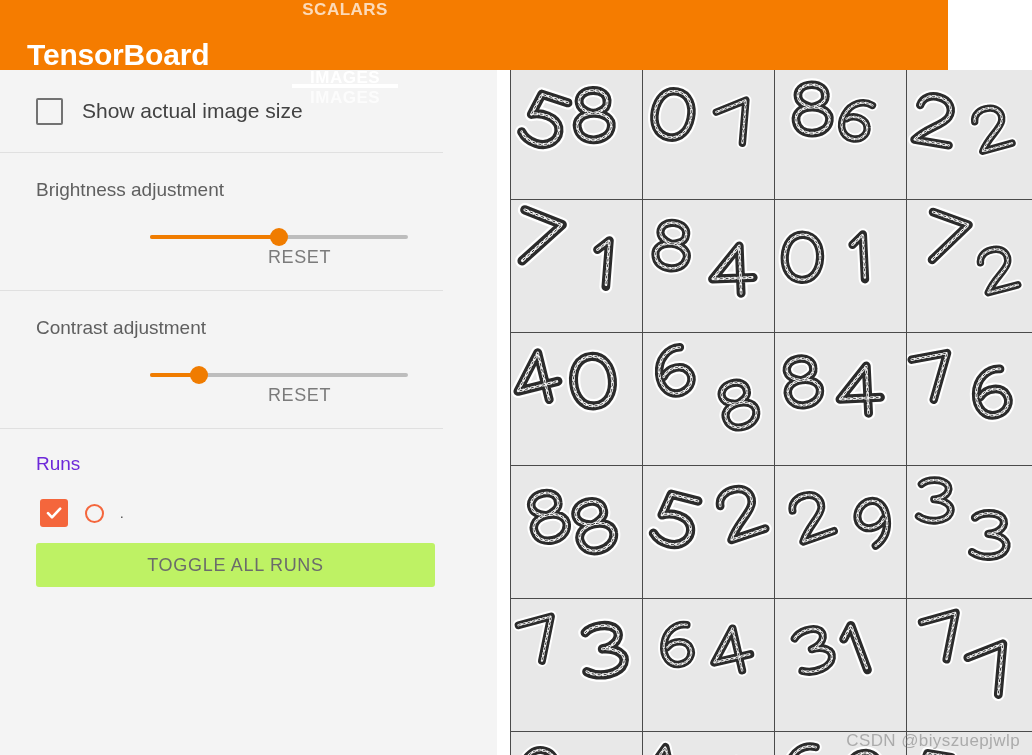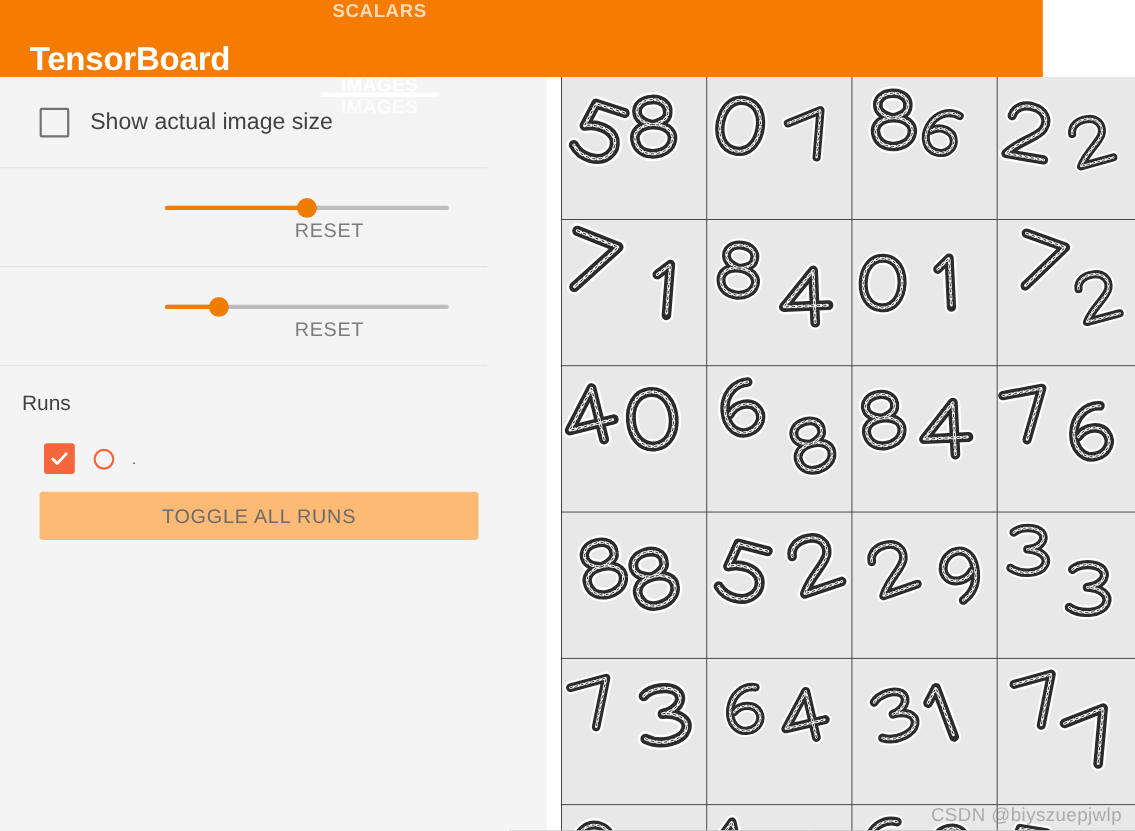--- a/index.html
+++ b/index.html
@@ -135,22 +135,22 @@
     padding: 0;
     cursor: pointer;
     font-family: "Liberation Sans", sans-serif;
     white-space: nowrap;
   }
 
   
   .runs-block { padding-top: 24px; }
   .runs-title {
     font-size: 19px;
-    color: #404040;
-    margin-left: 20px;
+    color: #6d28d9;
+    margin-left: 36px;
     margin-bottom: 22px;
   }
   .runs-input-wrap { margin-left: 36px; width: 406px; }
   .runs-input {
     width: 100%;
     border: none;
     border-bottom: 1px solid #bdbdbd;
     background: transparent;
     outline: none;
     font-size: 19px;
@@ -186,21 +186,21 @@
     margin-left: 16px;
     font-size: 13px;
     color: #3d3d3d;
     line-height: 1;
   }
 
   .toggle-all-btn {
     display: block;
     margin: 15px 0 0 36px;
     width: 399px; height: 44px;
-    background: #fdba74;
+    background: #bef264;
     border: none;
     border-radius: 3px;
     color: #6b6b6b;
     font-size: 18px;
     letter-spacing: 0.7px;
     cursor: pointer;
     font-family: "Liberation Sans", sans-serif;
   }
   .run-name {
     margin-left: 36px;
@@ -265,33 +265,35 @@
   <div class="sidebar">
 
     <div class="checkrow">
       <div class="mdcheckbox"></div>
       <div class="checkrow-label">Show actual image size</div>
     </div>
 
     <div class="divider"></div>
 
     <div class="slider-block">
+      <div class="slider-title">Brightness adjustment</div>
       <div class="slider-row">
         <div class="slider">
           <div class="track"></div>
           <div class="fill" id="bright-fill" style="width: 129px;"></div>
           <div class="thumb" id="bright-thumb" style="left: 129px;"></div>
         </div>
         <button class="reset-btn">RESET</button>
       </div>
     </div>
 
     <div class="divider"></div>
 
     <div class="slider-block">
+      <div class="slider-title">Contrast adjustment</div>
       <div class="slider-row">
         <div class="slider">
           <div class="track"></div>
           <div class="fill" id="contrast-fill" style="width: 49.02px;"></div>
           <div class="thumb" id="contrast-thumb" style="left: 49.02px;"></div>
         </div>
         <button class="reset-btn">RESET</button>
       </div>
     </div>
 

